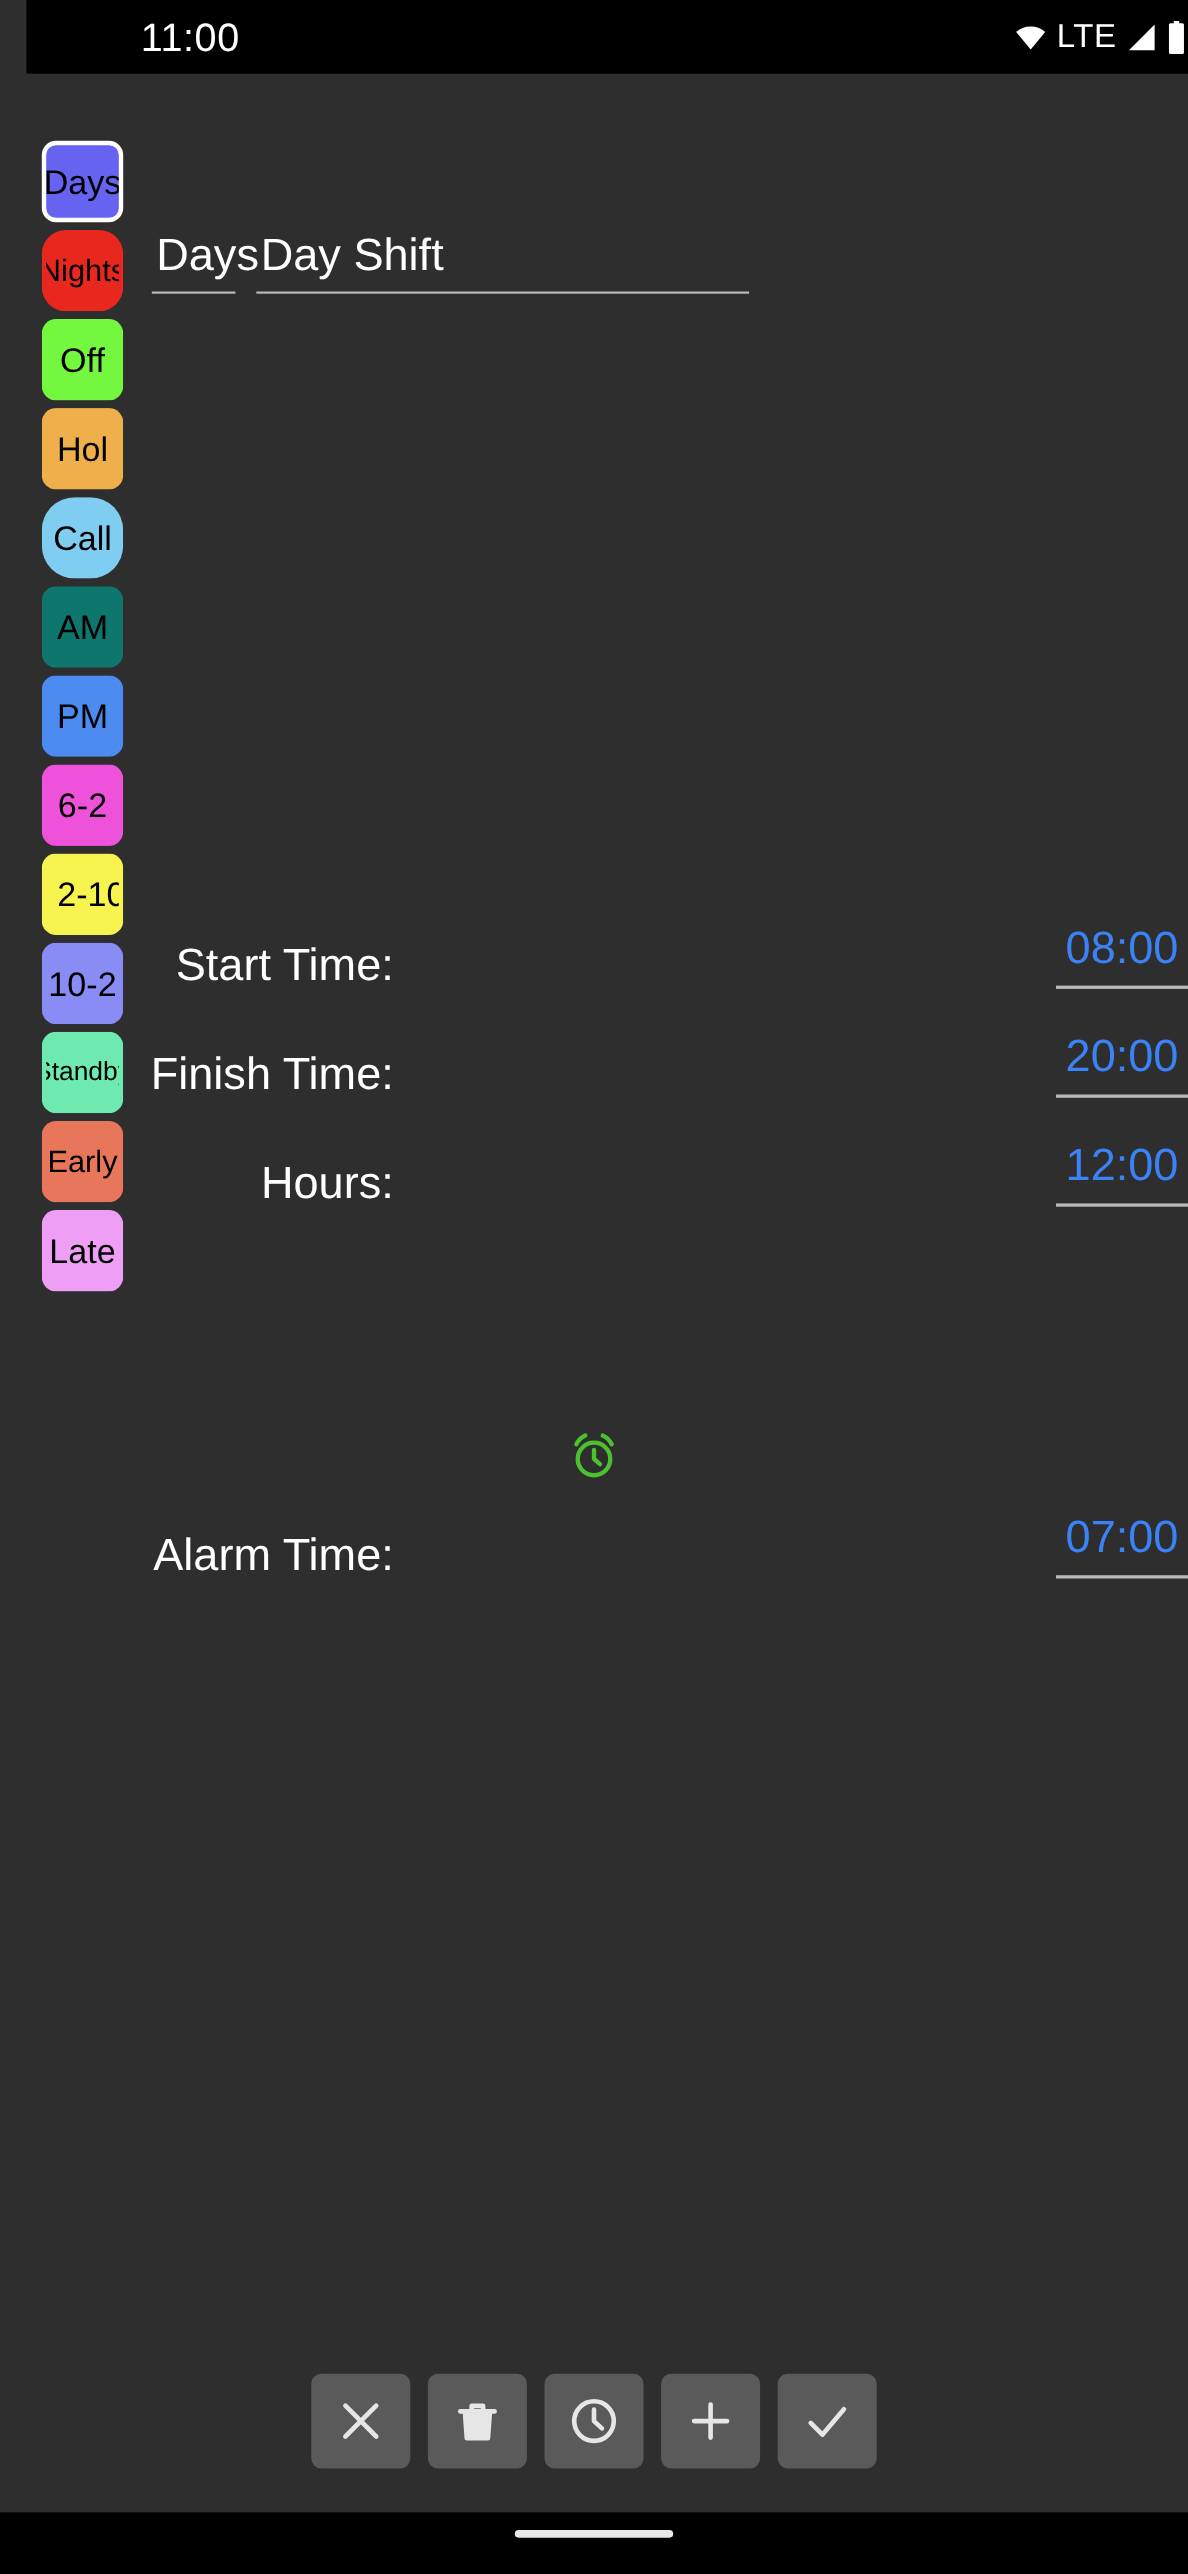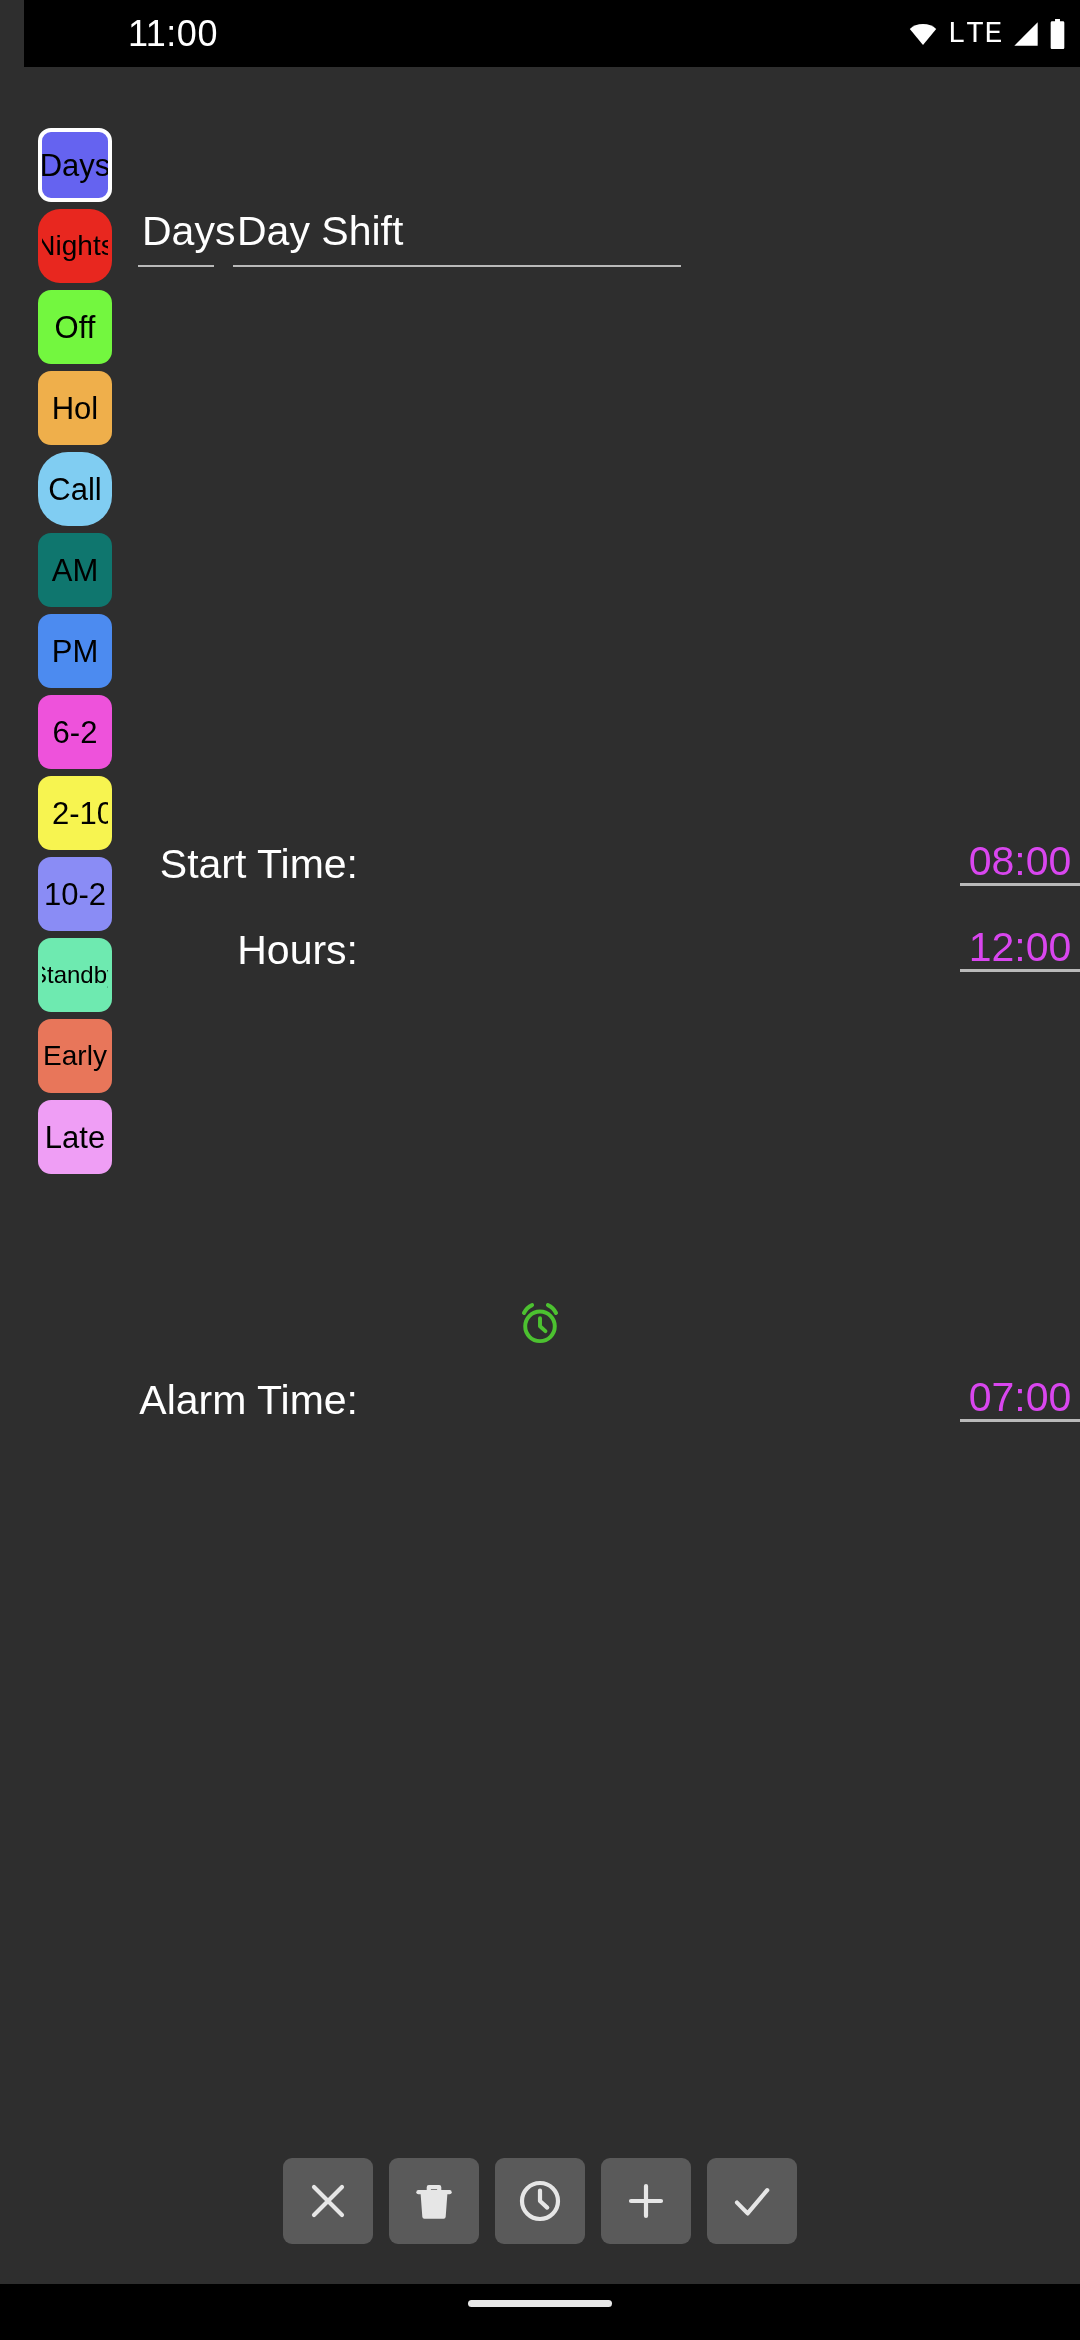--- a/index.html
+++ b/index.html
@@ -14,22 +14,22 @@
   
   #statusbar {
     position:absolute; left:0; top:0; width:1080px; height:67px;
     background:#000; color:#fff;margin-left:24px;
   }
   #statusbar .clock {
     position:absolute; left:104px; top:50%; transform:translateY(-50%);
     font-size:36px; letter-spacing:0.5px; font-weight:400; white-space:nowrap;
   }
   #statusbar .sys {
-    position:absolute; right:38px; top:50%; transform:translateY(-50%);
-    display:flex; align-items:center; gap:9px;font-family:Liberation Mono, monospace;
+    position:absolute; right:26px; top:50%; transform:translateY(-50%);
+    display:flex; align-items:center; gap:9px;
   }
   #statusbar .sys .lte { font-size:30px; letter-spacing:0.5px; }
   .ico-wifi { width:30px; height:28px; display:block; }
   .ico-sig  { width:28px; height:28px; display:block; }
   .ico-bat  { width:17px; height:30px; display:block; }
 
   
   #chiprail {
     position:absolute; left:38px; top:128px;
     display:flex; flex-direction:column; gap:7px;
@@ -64,23 +64,23 @@
     display:flex; align-items:flex-end; justify-content:space-between;
     margin-bottom:40px;
   }
   .trow .lbl {
     width:390px; text-align:right;
     color:#ffffff; font-size:41px; line-height:1.05;
     padding-right:32px; white-space:nowrap;
   }
   .trow .val {
     width:120px; text-align:center;
-    color:#d946ef; font-size:41px; line-height:1.05;
+    color:#3b82f6; font-size:41px; line-height:1.05;
     border-bottom:3px solid #b9b9b9;
-    white-space:nowrap;
+    padding-bottom:13px; white-space:nowrap;
   }
 
   
   #alarmblock { position:absolute; left:0; top:1298px; width:1080px; }
   #alarmicon { display:flex; justify-content:center; margin-bottom:28px; }
   #alarmicon svg { display:block; width:50px; height:50px; }
 
   
   #toolbar {
     position:absolute; left:0; bottom:96px; width:1080px;
@@ -176,20 +176,24 @@
     <div id="fld-code" class="txtfield" placeholder="Code">Days</div>
     <div id="fld-name" class="txtfield" placeholder="Shift name">Day Shift</div>
   </div>
 
   <div id="timeblock">
       <div class="trow">
         <div class="lbl">Start Time:</div>
         <div class="val">08:00</div>
       </div>
       <div class="trow">
+        <div class="lbl">Finish Time:</div>
+        <div class="val">20:00</div>
+      </div>
+      <div class="trow">
         <div class="lbl">Hours:</div>
         <div class="val">12:00</div>
       </div>
     </div>
 
   <div id="alarmblock">
     <div id="alarmicon">
       <svg viewBox="0 0 24 24" fill="none" stroke="#4cc130" stroke-width="1.9" stroke-linecap="round" stroke-linejoin="round">
         <circle cx="12" cy="13.6" r="7.1"></circle>
         <path d="M12 9.7v3.9l2.6 2.3"></path>

